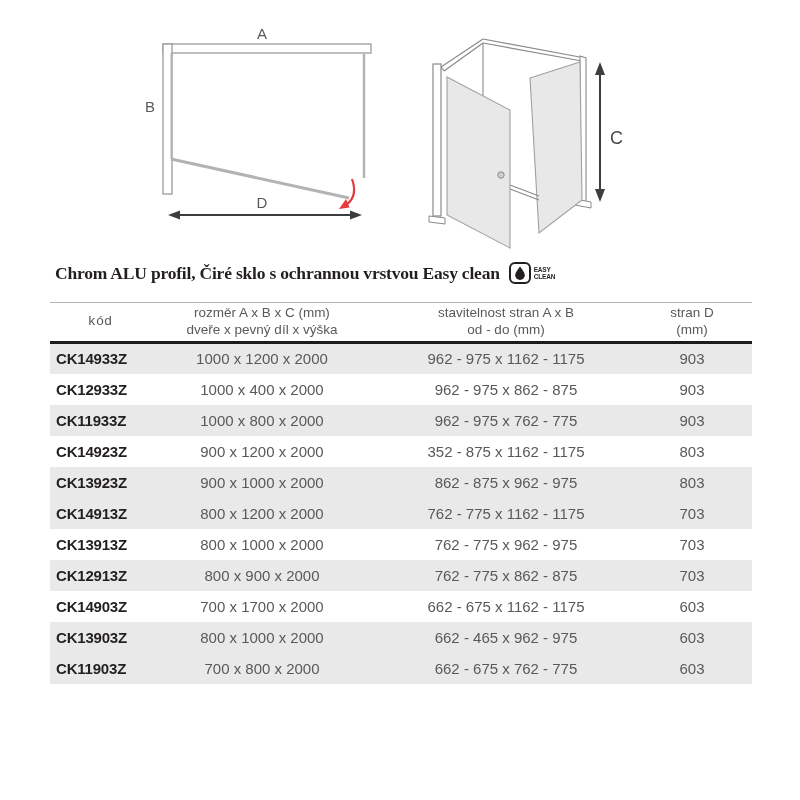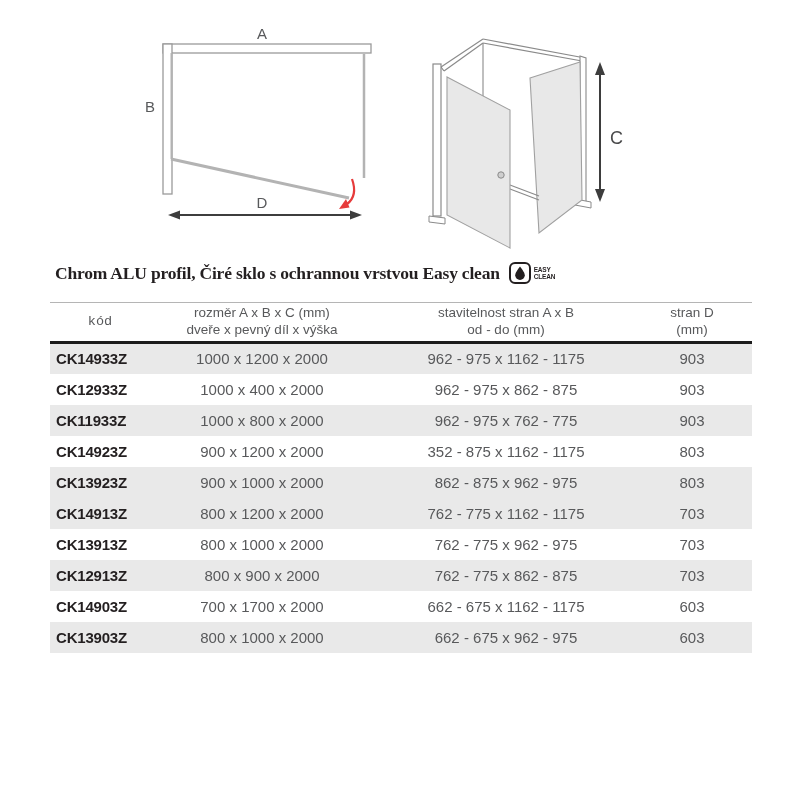--- a/index.html
+++ b/index.html
@@ -200,17 +200,23 @@
       </tr>
       <tr>
         <td class="code">CK14903Z</td>
         <td>700 x 1700 x 2000</td>
         <td>662 - 675 x 1162 - 1175</td>
         <td>603</td>
       </tr>
       <tr class="stripe">
         <td class="code">CK13903Z</td>
         <td>800 x 1000 x 2000</td>
-        <td>662 - 675 x 962 - 975</td>
+        <td>662 - 465 x 962 - 975</td>
+        <td>603</td>
+      </tr>
+      <tr class="stripe">
+        <td class="code">CK11903Z</td>
+        <td>700 x 800 x 2000</td>
+        <td>662 - 675 x 762 - 775</td>
         <td>603</td>
       </tr>
     </tbody>
 </table>
 
 </body></html>

